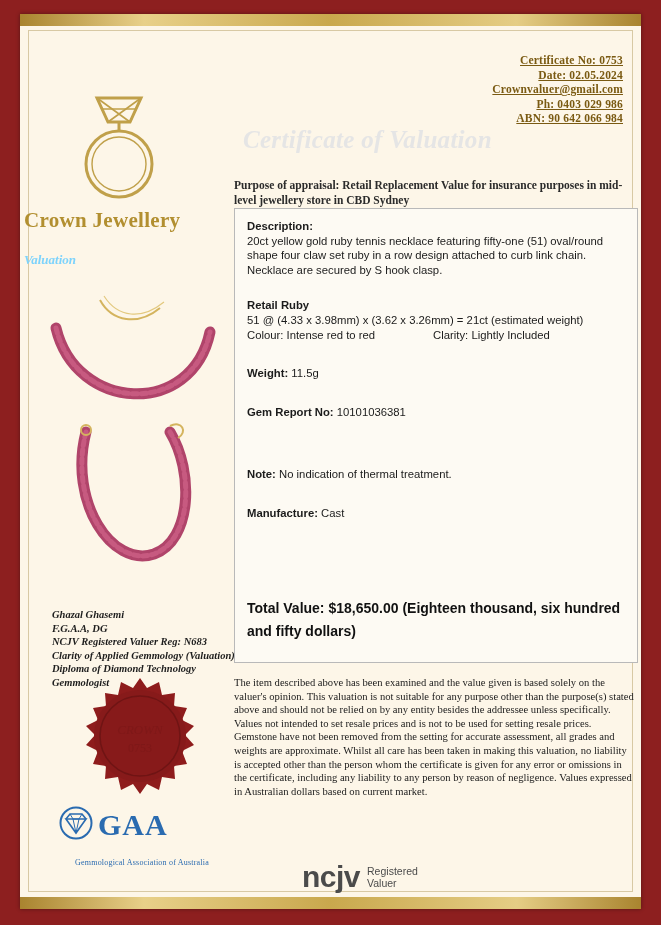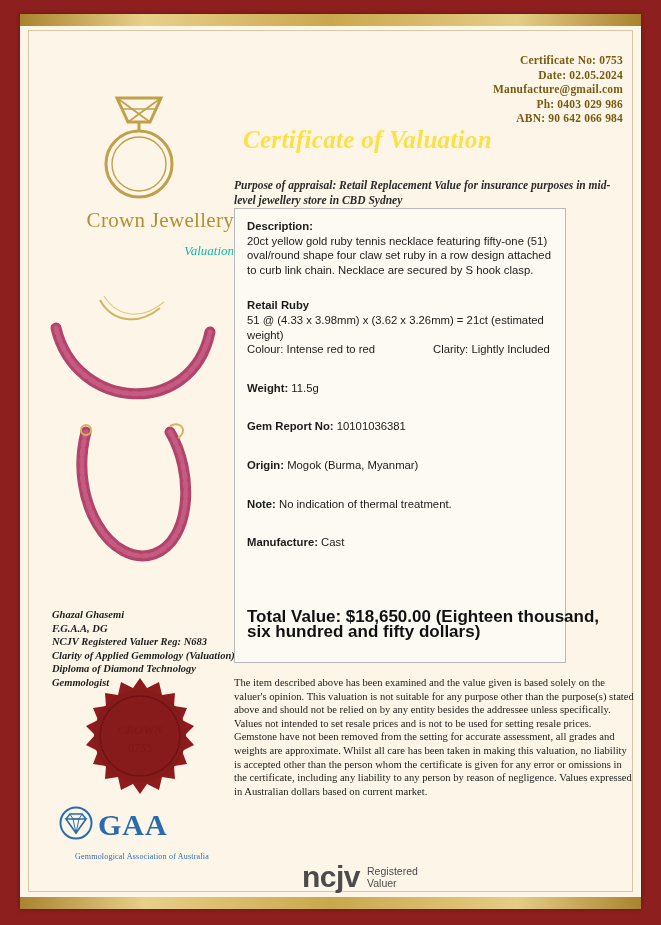--- a/index.html
+++ b/index.html
@@ -54,67 +54,68 @@
     position: absolute;
     right: 38px;
     top: 53px;
     text-align: right;
     color: #7a5a12;
     font-family: "Liberation Serif", serif;
     font-size: 11.5px;
     font-weight: bold;
     line-height: 14.5px;
     letter-spacing: 0.2px;
+    text-decoration: underline;
   }
   .title {
     position: absolute;
     left: 243px;
     top: 126px;
     font-family: "Liberation Serif", serif;
     font-style: italic;
     font-weight: bold;
     font-size: 25px;
-    color: #fde047;
+    color: #e5e5e5;
     letter-spacing: 0.3px;
   }
   .purpose {
     position: absolute;
     left: 234px;
     top: 178px;
     width: 390px;
     font-family: "Liberation Serif", serif;
-    font-style: italic;
     font-weight: bold;
     font-size: 11.5px;
     color: #2b2b2b;
     line-height: 15px;
   }
 
   
   .logo-wrap {
     position: absolute;
-    left: 44px;
+    left: 24px;
     top: 78px;
     width: 190px;
-    text-align: right;
+    text-align: left;
+    font-weight: bold;
   }
   .ring-logo { display:block; margin: 0 auto; }
   .brand {
     font-family: "Liberation Serif", serif;
     font-size: 21px;
     color: #b28f30;
     margin-top: 2px;
     letter-spacing: 0.3px;
   }
   .brand-sub {
     font-family: "Liberation Serif", serif;
     font-style: italic;
     font-size: 13px;
-    color: #14b8a6;
-    margin-top: 10px;
+    color: #7dd3fc;
+    margin-top: 19px;
   }
 
   .photo {
     position: absolute;
     left: 42px;
     top: 292px;
     width: 186px;
     height: 300px;
     overflow: hidden;
   }
@@ -154,54 +155,54 @@
     font-weight: bold;
     color: #2a6bb0;
     letter-spacing: 1px;
     line-height: 30px;
     margin-left: 4px;
   }
   .gaa-caption {
     font-family: "Liberation Serif", serif;
     font-size: 8px;
     color: #2a6bb0;
-    margin-top: 8px;
+    margin-top: 14px;
     letter-spacing: 0.2px;
   }
 
   
   .details-box {
     position: absolute;
     left: 234px;
     top: 208px;
-    width: 332px;
+    width: 404px;
     height: 455px;
     border: 1px solid #b9b9b9;
     background: #fdfaf3;
     box-sizing: border-box;
     padding: 10px 12px 0 12px;
   }
   .d-line {
     font-size: 11.3px;
     color: #1b1b1b;
     line-height: 14.6px;
   }
   .d-label { font-weight: bold; }
   .d-gap { height: 21px; }
   .d-gap-lg { height: 24px; }
   .clarity { display: inline-block; margin-left: 58px; }
   .total {
     position: absolute;
     left: 12px;
-    top: 400px;
+    top: 388px;
     width: 378px;
-    font-size: 17px;
+    font-size: 14px;
     font-weight: bold;
     color: #111;
-    line-height: 15px;
+    line-height: 23px;
   }
 
   .disclaimer {
     position: absolute;
     left: 234px;
     top: 676px;
     width: 400px;
     font-family: "Liberation Serif", serif;
     font-size: 10.6px;
     color: #1b1b1b;
@@ -237,21 +238,21 @@
 
 <div class="page">
   <div class="cert-bg"></div>
   <div class="gold-band top"></div>
   <div class="gold-band bottom"></div>
   <div class="inner-border"></div>
 
   <div class="cert-meta">
     <div>Certificate No: 0753</div>
     <div>Date: 02.05.2024</div>
-    <div>Manufacture@gmail.com</div>
+    <div>Crownvaluer@gmail.com</div>
     <div>Ph: 0403 029 986</div>
     <div>ABN: 90 642 066 984</div>
   </div>
 
   <div class="title">Certificate of Valuation</div>
   <div class="purpose">Purpose of appraisal: Retail Replacement Value for insurance purposes in mid-level jewellery store in CBD Sydney</div>
 
   <div class="logo-wrap">
     <span>
       <svg class="ring-logo" width="94" height="128" viewBox="0 0 94 128">
@@ -336,24 +337,20 @@
     <div class="d-line">
       <span class="d-label">Weight:</span>
       <span>11.5g</span>
     </div>
     <div class="d-gap-lg"></div>
     <div class="d-line">
       <span class="d-label">Gem Report No:</span>
       <span>10101036381</span>
     </div>
     <div class="d-gap-lg"></div>
-    <div class="d-line">
-      <span class="d-label">Origin:</span>
-      <span>Mogok (Burma, Myanmar)</span>
-    </div>
     <div class="d-gap-lg"></div>
     <div class="d-line">
       <span class="d-label">Note:</span>
       <span>No indication of thermal treatment.</span>
     </div>
     <div class="d-gap-lg"></div>
     <div class="d-line">
       <span class="d-label">Manufacture:</span>
       <span>Cast</span>
     </div>

